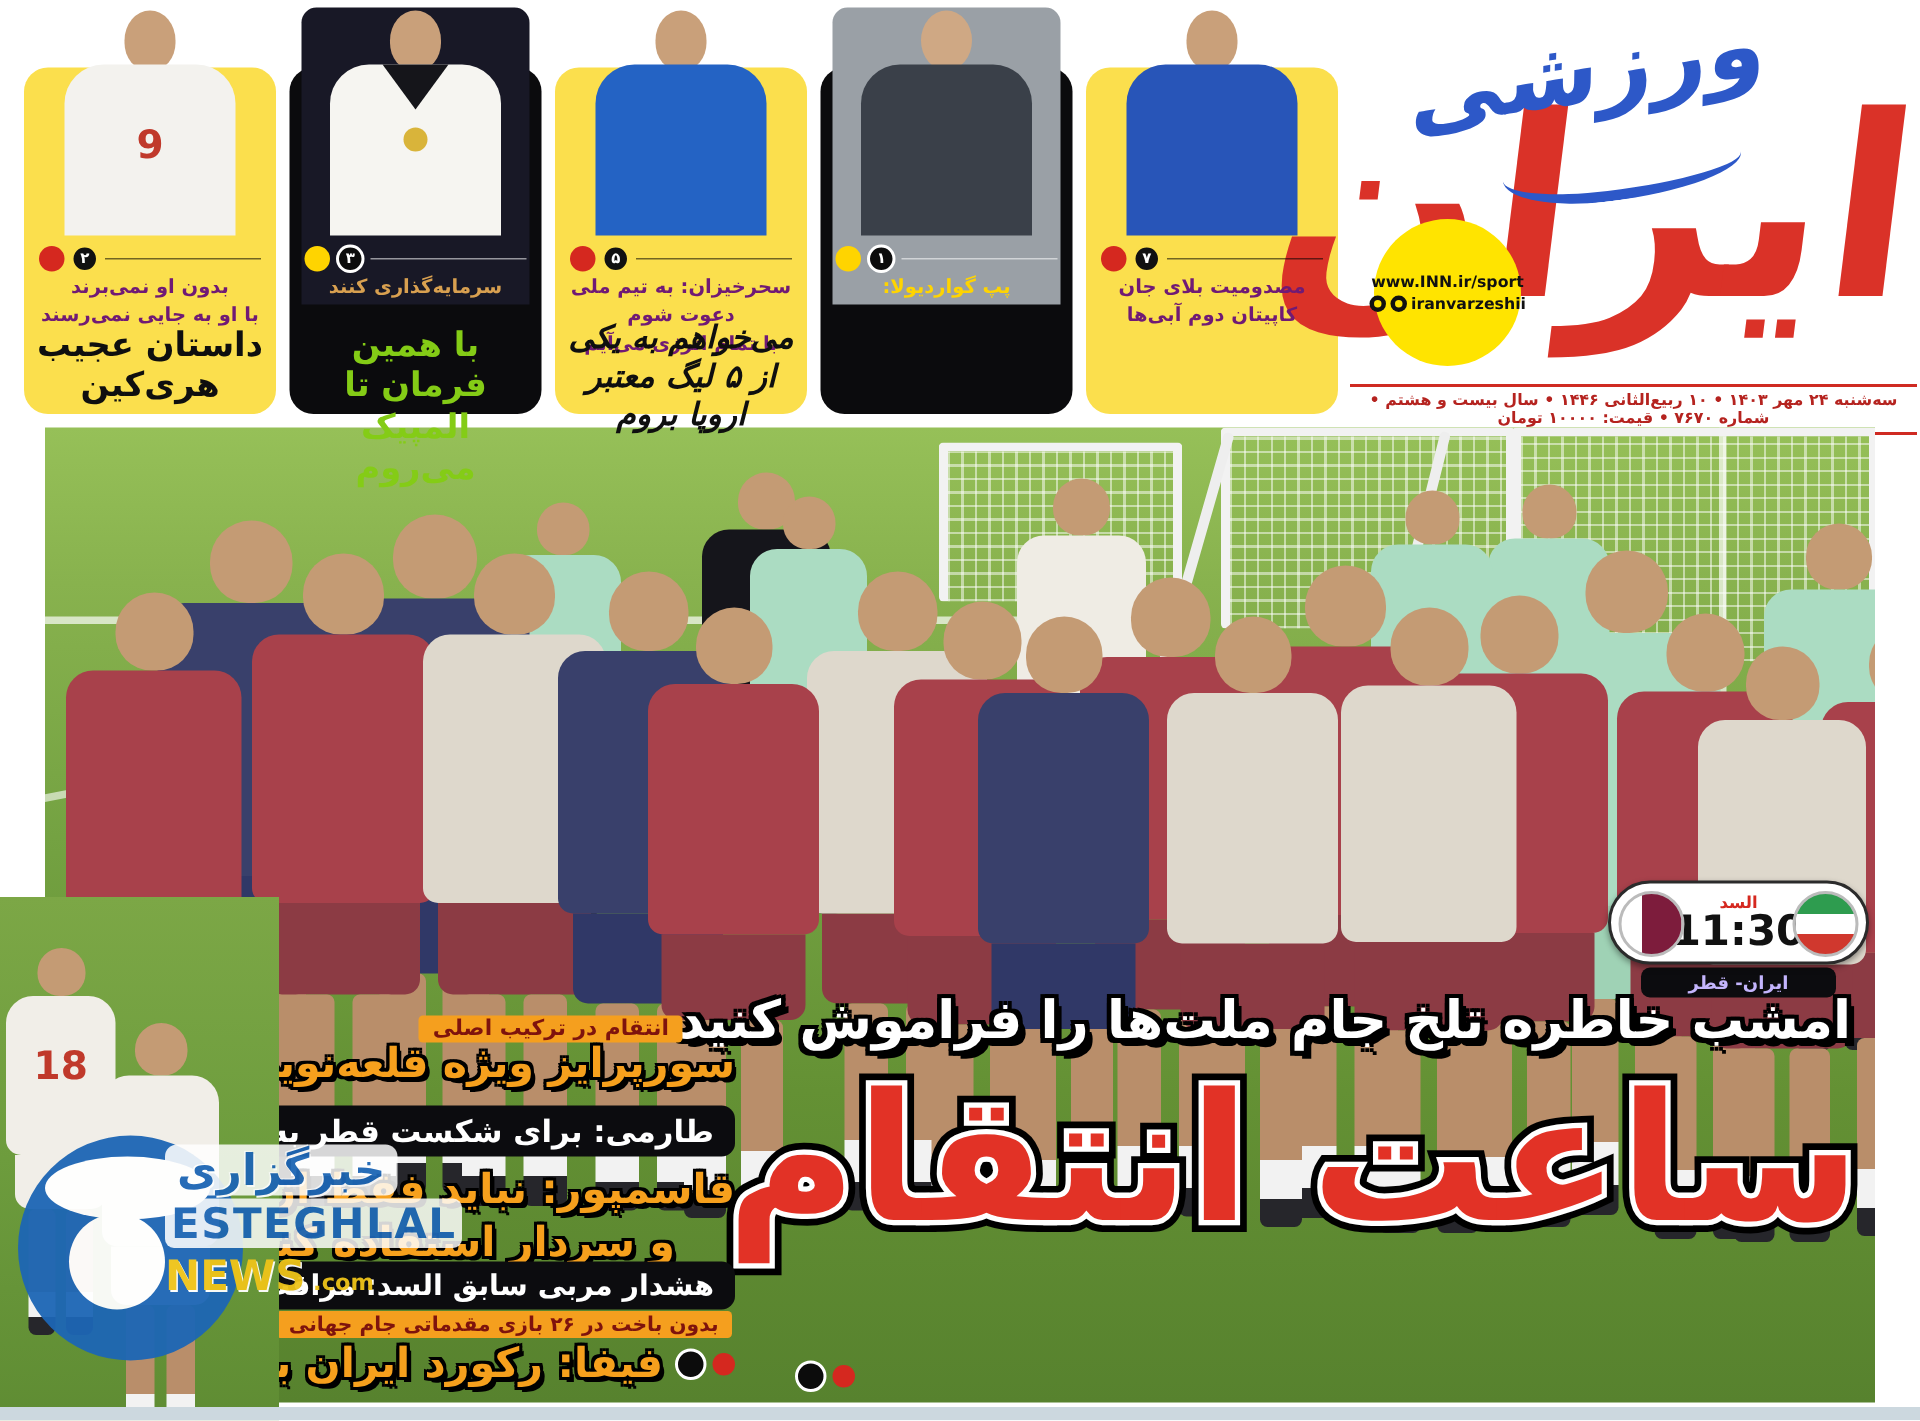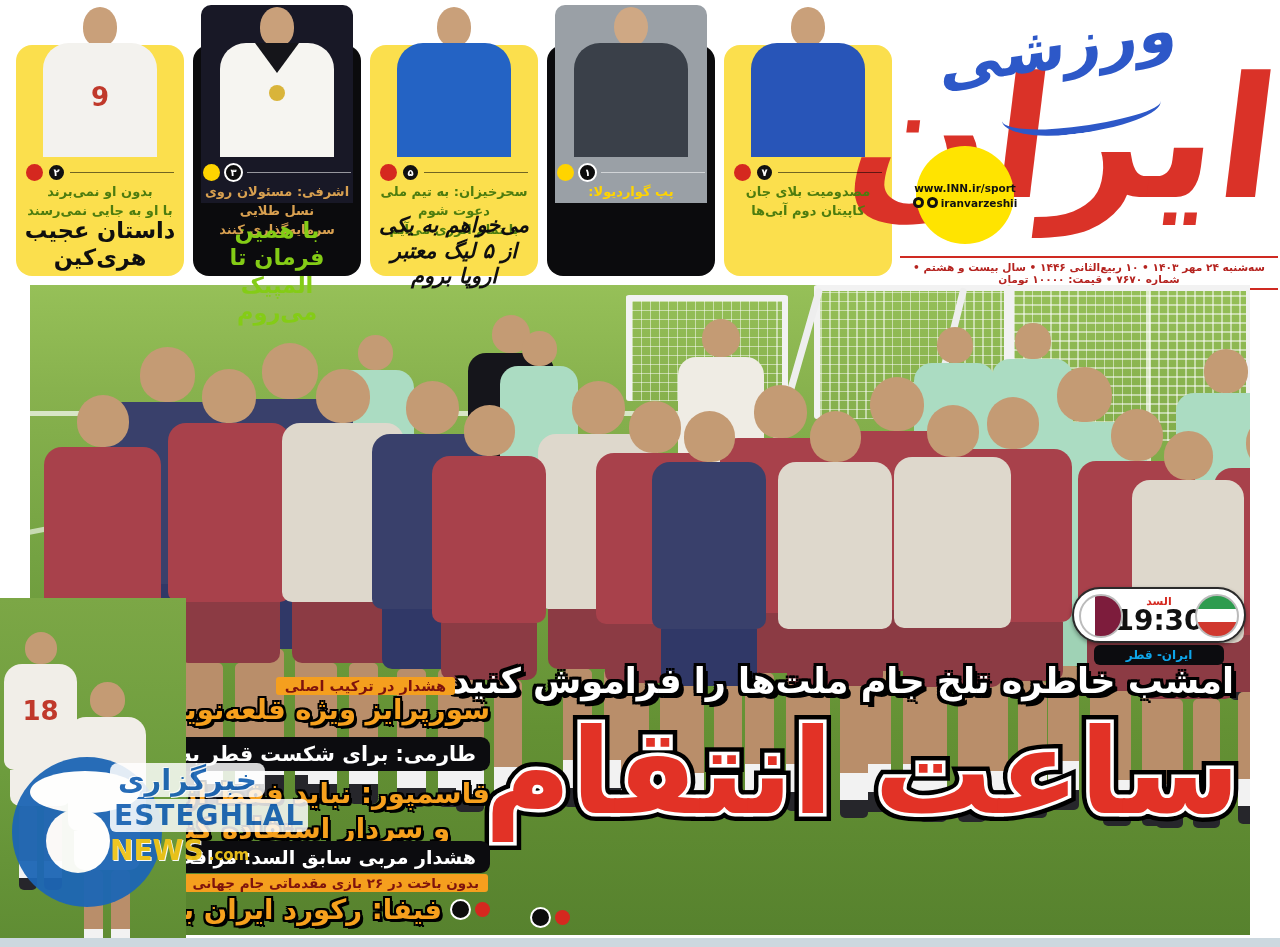--- a/index.html
+++ b/index.html
@@ -24,21 +24,21 @@
   .rule{flex:1;border-top:1.6px solid rgba(0,0,0,.55);}
   .card.black .rule{border-top-color:rgba(255,255,255,.55);}
   .dot{width:17px;height:17px;border-radius:50%;flex:0 0 auto;}
   .dot.accent-red{background:#d5281f;}
   .dot.accent-yellow{background:#ffd400;}
   .dot.page{background:#0c0c0c;border:2px solid #fff;width:15px;height:15px;color:#fff;
             font-size:10px;font-weight:bold;display:flex;align-items:center;justify-content:center;}
   .card.yellow .dot.page{border-color:#fbdf4d;background:#111;}
   .card-sub{position:absolute;top:138px;left:6px;right:6px;text-align:center;font-weight:bold;
             font-size:13px;line-height:1.45;z-index:3;}
-  .card.yellow .card-sub{color:#4d7c0f;}
+  .card.yellow .card-sub{color:#701a75;}
   .card-head{position:absolute;top:172px;left:5px;right:5px;text-align:center;font-weight:bold;
              font-size:22.5px;line-height:1.22;color:#0f0f0f;z-index:3;}
   .card.black .card-head{color:#84cc16;}
 
   
   .masthead{position:absolute;left:900px;top:0;width:380px;height:285px;}
   .mh-varzeshi{position:absolute;top:10px;right:104px;font-size:62px;font-weight:bold;color:#2d58c8;
                transform:skewX(-10deg) rotate(-9deg);z-index:2;}
   .mh-swoosh{position:absolute;top:102px;right:118px;width:160px;height:24px;
              border-bottom:7px solid #2d58c8;border-radius:0 0 80% 60%/0 0 100% 100%;
@@ -94,21 +94,21 @@
   
   .widget{position:absolute;left:1042px;top:302px;z-index:700;width:174px;}
   .w-pill{position:relative;background:#fff;border:2px solid #2b2b2b;border-radius:28px;height:52px;
           display:flex;align-items:center;justify-content:center;box-shadow:0 2px 4px rgba(0,0,0,.4);}
   .flag{position:absolute;top:5px;width:40px;height:40px;border-radius:50%;border:2px solid #bbb;overflow:hidden;}
   .flag.qatar{left:5px;background:linear-gradient(90deg,#fff 0 34%,#7d1c3c 34% 100%);}
   .flag.iran{right:5px;background:linear-gradient(180deg,#2e9c4f 0 33%,#fff 33% 66%,#d0382e 66% 100%);}
   .w-center{display:flex;flex-direction:column;align-items:center;line-height:1;}
   .w-today{font-size:11px;font-weight:bold;color:#d5281f;}
   .w-time{font-size:28px;font-weight:bold;color:#111;}
-  .w-teams{margin:2px auto 0;width:130px;background:#0c0c0f;color:#0ea5e9;text-align:center;
+  .w-teams{margin:2px auto 0;width:130px;background:#0c0c0f;color:#c4b5fd;text-align:center;
            font-size:12px;font-weight:bold;border-radius:6px;padding:3px 0;}
 
   
   .inset{position:absolute;left:0;top:598px;width:186px;height:349px;z-index:800;overflow:hidden;
          background:linear-gradient(180deg,#7ca746 0%,#6d9c3d 50%,#5f8c33 100%);}
 
   
   .watermark{position:absolute;left:6px;top:735px;width:300px;z-index:900;opacity:.95;}
   .wm-ball{position:absolute;left:6px;top:22px;width:150px;height:150px;border-radius:50%;background:#1d66b5;overflow:hidden;}
   .wm-ball::before{content:"";position:absolute;left:18px;top:14px;width:110px;height:42px;border-radius:50%;background:#fff;}
@@ -157,21 +157,20 @@
           <span class="collar"></span>
           <span class="medal"></span>
         </div>
       </div>
       <div class="badge-row">
         <span class="dot accent-yellow"></span>
         <span class="dot page">۳</span>
         <span class="rule"></span>
       </div>
       <div class="card-sub" style="color:#d8a050;" dir="rtl">
-        <div>اشرفی: مسئولان روی نسل طلایی</div>
         <div>سرمایه‌گذاری کنند</div>
       </div>
       <div class="card-head" dir="rtl">با همین فرمان تا المپیک می‌روم</div>
     </div>
 
     <div class="card yellow" style="left:354px;">
       <div class="bust">
         <div class="bh"></div>
         <div class="bt" style="background:#2463c4;"></div>
       </div>
@@ -246,39 +245,39 @@
     <div class="goal" style="left:784px;top:0;width:184px;height:128px;"></div>
     <div class="goal" style="left:978px;top:0;width:232px;height:150px;"></div>
     <div class="pole" style="left:760px;top:0;width:7px;height:190px;transform:rotate(16deg);"></div>
     <div class="pole" style="left:905px;top:0;width:7px;height:210px;transform:rotate(14deg);"></div>
 
     <div class="widget">
       <div class="w-pill">
         <span class="flag qatar"></span>
         <span class="w-center">
           <span class="w-today">السد</span>
-          <span class="w-time">19:30</span>
+          <span class="w-time">11:30</span>
         </span>
         <span class="flag iran"></span>
       </div>
       <div class="w-teams" dir="rtl">ایران- قطر</div>
     </div>
 
     <div class="kicker" dir="rtl">امشب خاطره تلخ جام ملت‌ها را فراموش کنید</div>
     <div class="bigtitle" dir="rtl">
       <span class="bt-l1">ساعت انتقام</span>
       <span class="bt-l2">ساعت انتقام</span>
       <span class="bt-l3">ساعت انتقام</span>
     </div>
     <div class="dots-main dotpair">
       <span class="dp-black"></span>
       <span class="dp-red"></span>
     </div>
 
-    <div class="tag" style="right:795px;top:392px;" dir="rtl">هشدار در ترکیب اصلی</div>
+    <div class="tag" style="right:795px;top:392px;" dir="rtl">انتقام در ترکیب اصلی</div>
     <div class="ostrip" style="right:760px;top:408px;" dir="rtl">سورپرایز ویژه قلعه‌نویی در قطر</div>
     <div class="bstrip" style="right:760px;top:452px;" dir="rtl">طارمی: برای شکست قطر به دبی آمده‌ایم</div>
     <div class="ostrip" style="right:760px;top:492px;" dir="rtl">قاسمپور: نباید فقط از طارمی</div>
     <div class="ostrip" style="right:800px;top:527px;" dir="rtl">و سردار استفاده کنیم</div>
     <div class="bstrip" style="right:760px;top:556px;font-size:19px;" dir="rtl">هشدار مربی سابق السد: مراقب ایران باشید</div>
     <div class="tag" style="right:762px;top:589px;font-size:13.5px;" dir="rtl">بدون باخت در ۲۶ بازی مقدماتی جام جهانی</div>
     <div class="ostrip" style="right:760px;top:608px;display:flex;align-items:center;gap:8px;" dir="rtl">
       <span class="dotpair">
         <span class="dp-red"></span>
         <span class="dp-black"></span>

